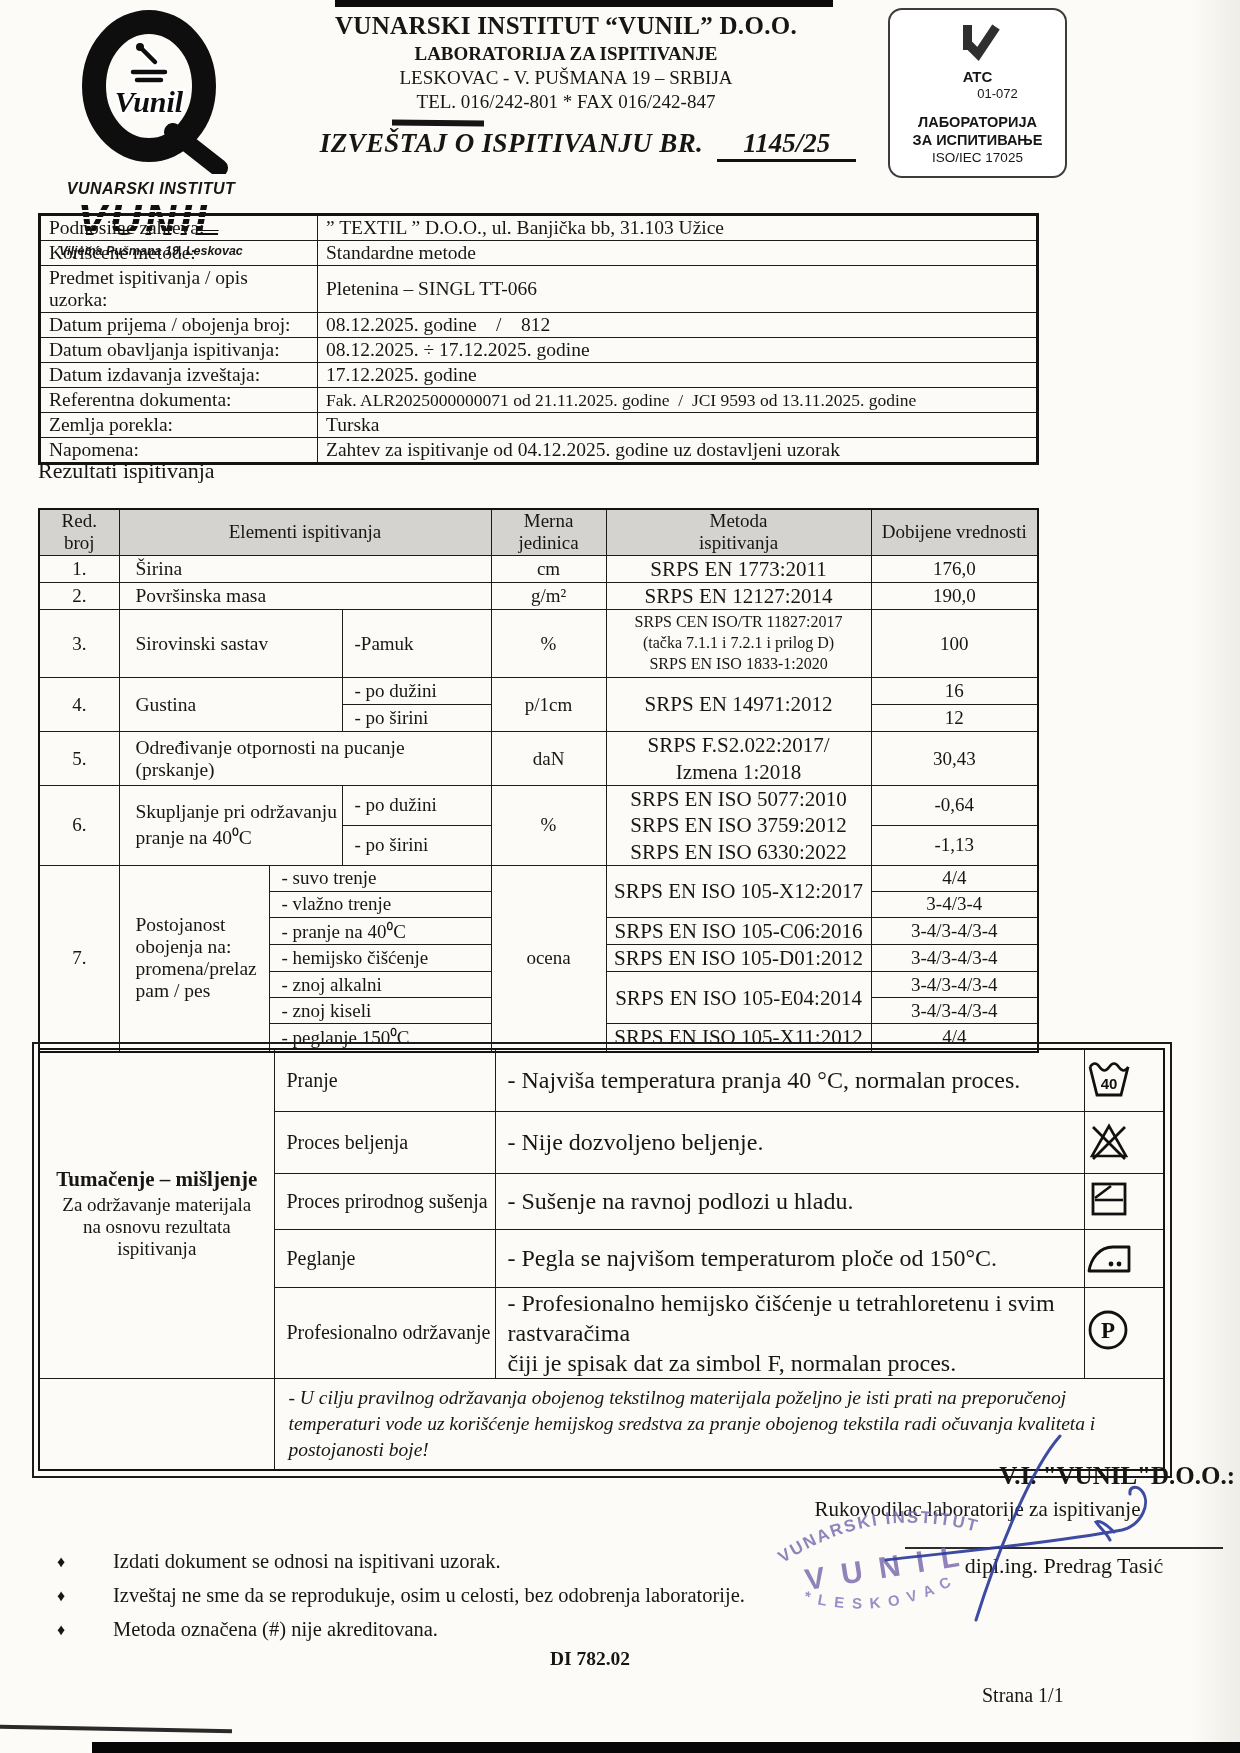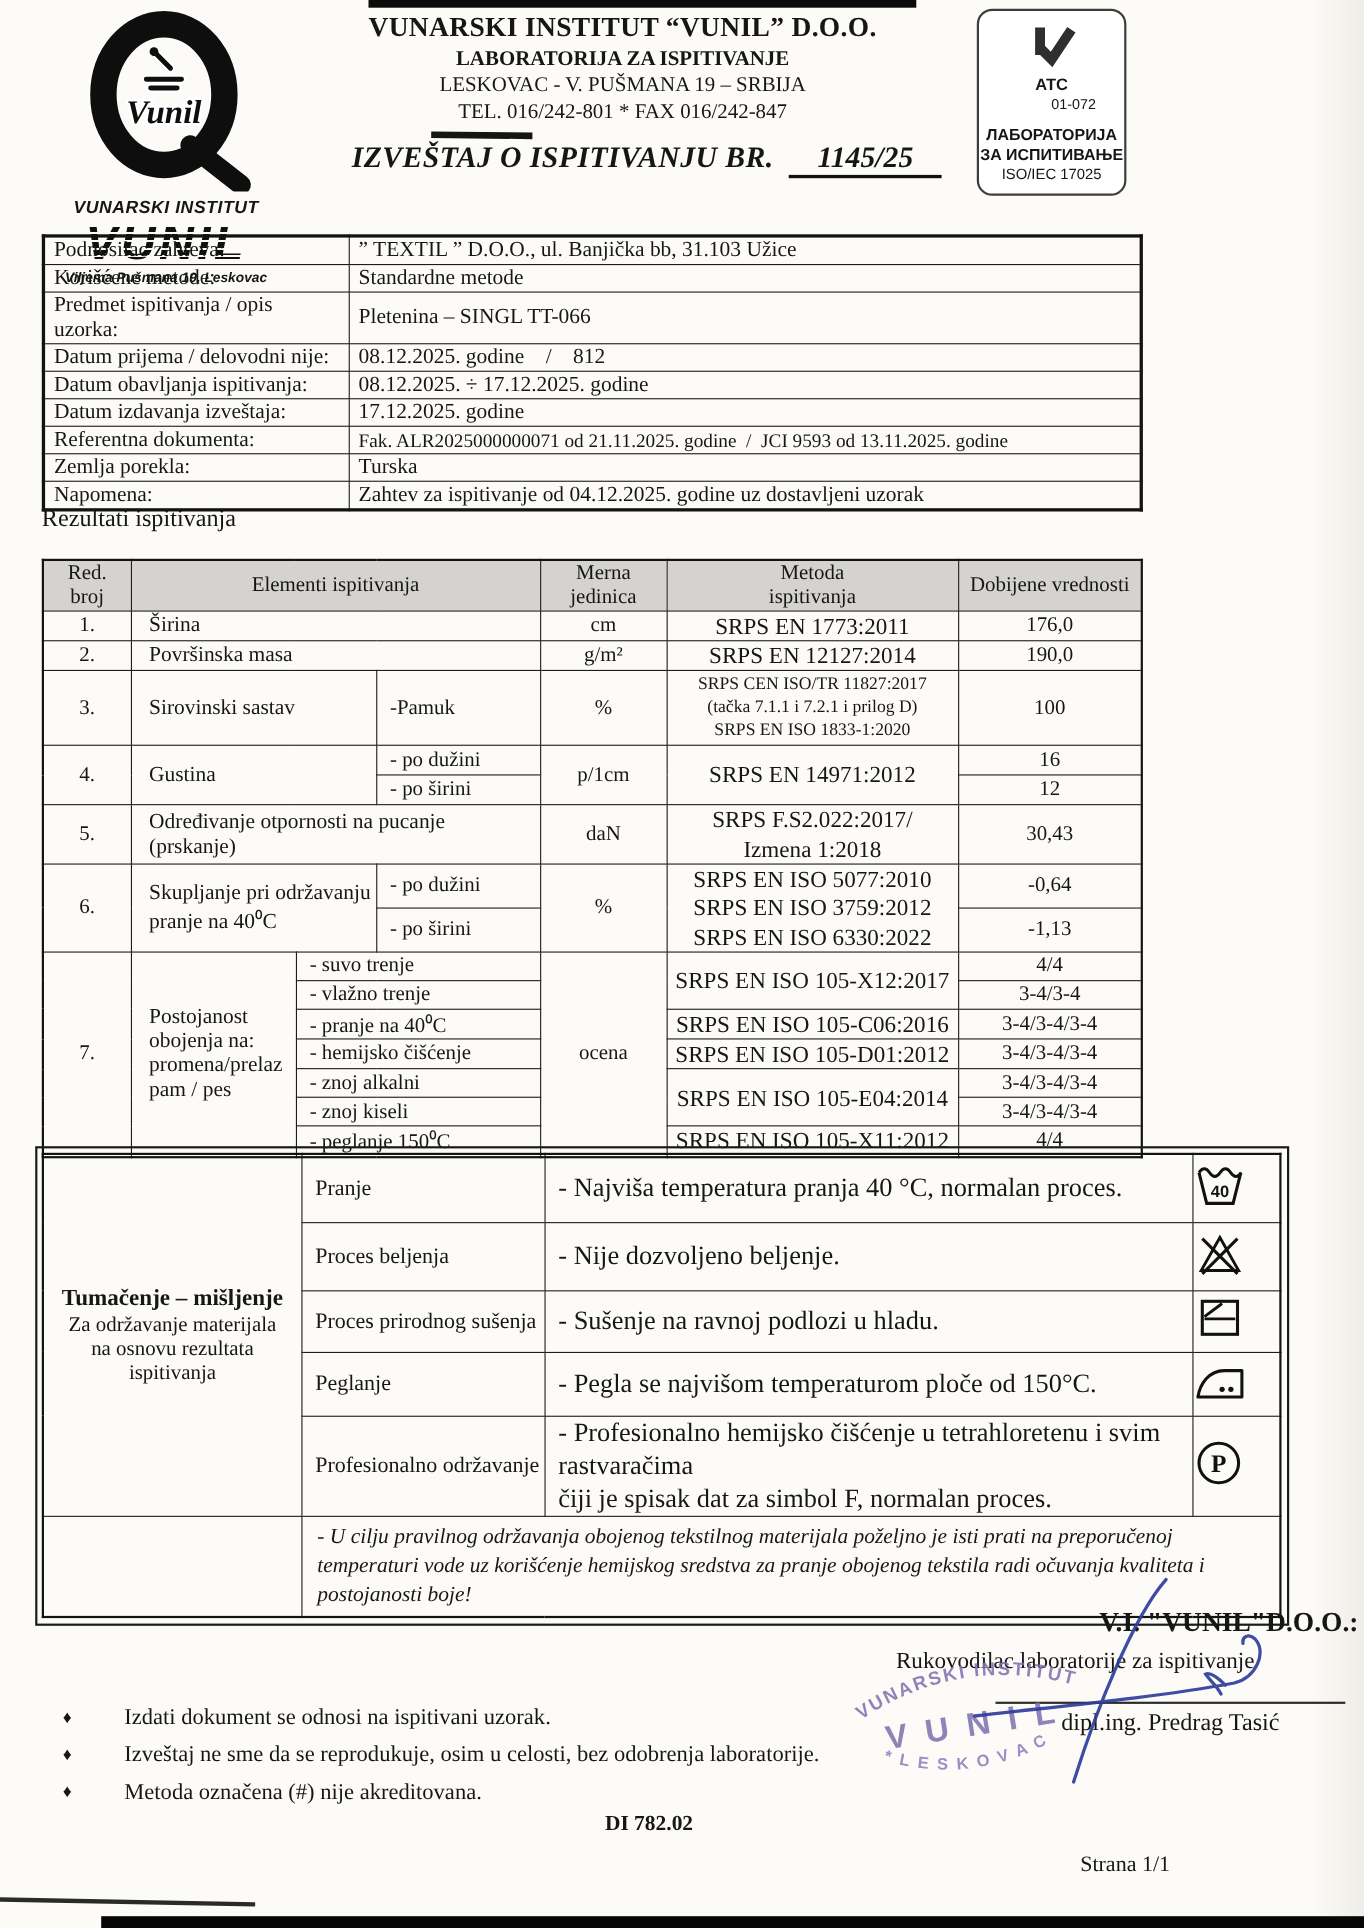--- a/index.html
+++ b/index.html
@@ -30,21 +30,21 @@
   .head-center { left:268px; top:12px; width:596px; text-align:center; }
   .hc-name { font-size:25px; font-weight:bold; letter-spacing:.3px; }
   .hc-lab  { font-size:19px; font-weight:bold; margin-top:3px; }
   .hc-addr { font-size:19px; margin-top:2px; }
   .hc-tel  { font-size:19px; margin-top:2px; }
 
   .title-row { left:268px; top:128px; width:640px; text-align:center; font-style:italic; font-weight:bold; }
   .title-text { font-size:27px; letter-spacing:.4px; }
   .title-num  { font-size:27px; padding:0 26px 1px 26px; border-bottom:3px solid #101010; margin-left:10px; }
 
-  .badge { left:888px; top:8px; width:136px; height:170px; border:2px solid #3c3c3c; border-radius:14px;
+  .badge { left:888px; top:8px; width:179px; height:170px; border:2px solid #3c3c3c; border-radius:14px;
            background:#fff; text-align:center; font-family:"Liberation Sans",sans-serif; padding-top:10px; }
   .badge-org  { font-weight:bold; font-size:15px; margin-top:2px; }
   .badge-num  { font-size:13px; margin-top:1px;padding-left:40px; }
   .badge-lab  { font-weight:bold; font-size:14.5px; line-height:1.25; margin-top:12px; }
   .badge-std  { font-size:13.5px; margin-top:1px; }
 
   
   table { border-collapse:collapse; table-layout:fixed; }
   td { border:1.8px solid #1c1c1c; font-size:19px; vertical-align:middle; overflow:hidden; }
 
@@ -152,21 +152,21 @@
     </tr>
     <tr>
       <td class="info-label">Korišćene metode:</td>
       <td class="info-value pw">Standardne metode</td>
     </tr>
     <tr>
       <td class="info-label">Predmet ispitivanja / opis uzorka:</td>
       <td class="info-value pw">Pletenina – SINGL TT-066</td>
     </tr>
     <tr>
-      <td class="info-label">Datum prijema / delovodni nije:</td>
+      <td class="info-label">Datum prijema / obojenja broj:</td>
       <td class="info-value pw">08.12.2025. godine    /    812</td>
     </tr>
     <tr>
       <td class="info-label">Datum obavljanja ispitivanja:</td>
       <td class="info-value pw">08.12.2025. ÷ 17.12.2025. godine</td>
     </tr>
     <tr>
       <td class="info-label">Datum izdavanja izveštaja:</td>
       <td class="info-value pw">17.12.2025. godine</td>
     </tr>

